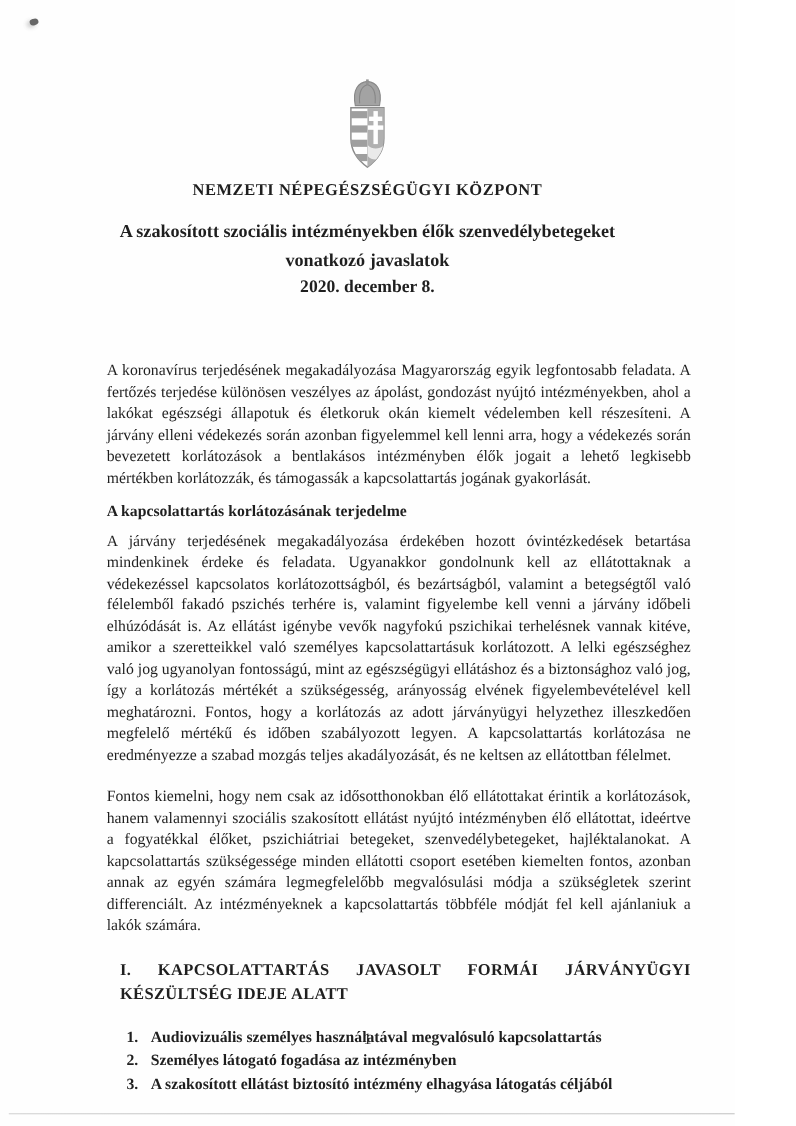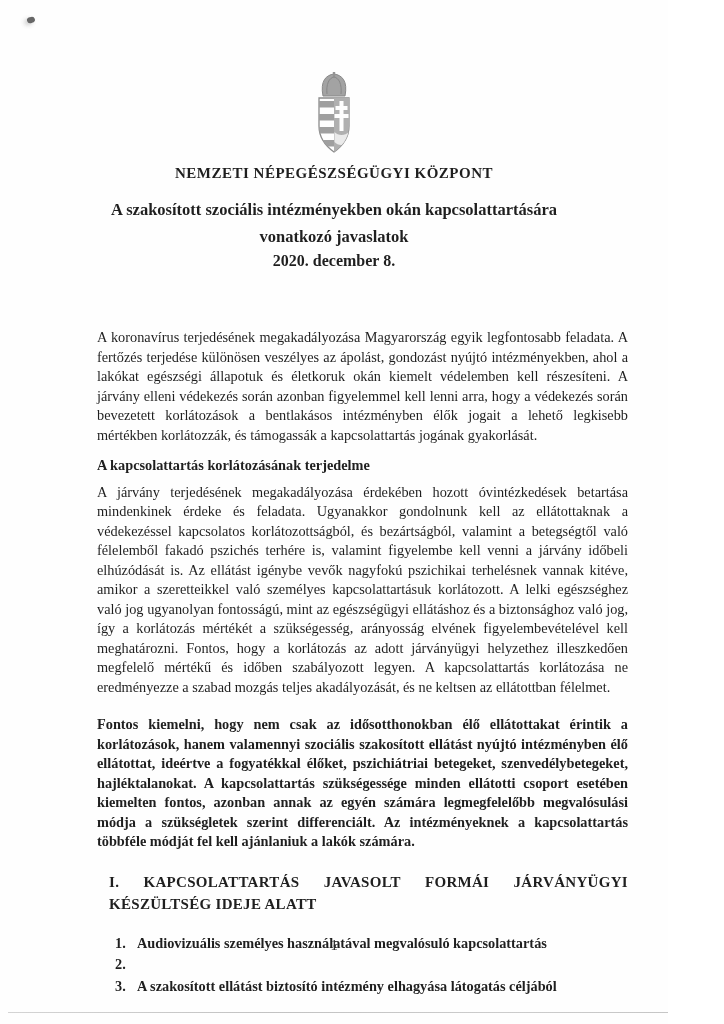--- a/index.html
+++ b/index.html
@@ -64,21 +64,21 @@
   }
   .body-col p { margin: 0; }
   .p-intro   { margin-bottom: 11px !important; }
   .subhead {
     font-weight: bold;
     font-size: 14.3px;
     margin: 0 0 7px 0;
     text-align: left;
   }
   .p-scope    { margin-bottom: 18px !important; }
-  .p-emphasis { font-weight: bold; margin-bottom: 19px !important; }
+  .p-emphasis { font-weight: normal; margin-bottom: 19px !important; }
   .section-heading {
     font-weight: bold;
     font-size: 15px;
     line-height: 22px;
     letter-spacing: 0.3px;
     text-align: justify;
     margin: 0 0 18px 12px;
   }
   .num-list { margin: 0 0 0 18px; }
   .num-item {
@@ -130,21 +130,21 @@
         <rect x="37.5" y="29" width="4" height="30" fill="#ffffff"></rect>
         <rect x="33.5" y="34" width="12" height="4" fill="#ffffff"></rect>
         <rect x="32.5" y="42" width="14" height="4" fill="#ffffff"></rect>
         <path d="M32.5 60 C36 64 43 64 47 60 L47 70 C42 74 36 74 32.5 70 Z" fill="#e8e8e8"></path>
       </g>
     </svg>
   </div>
 
   <div class="org-name">NEMZETI NÉPEGÉSZSÉGÜGYI KÖZPONT</div>
 
-  <h1 class="doc-title">A szakosított szociális intézményekben okán kapcsolattartására vonatkozó javaslatok</h1>
+  <h1 class="doc-title">A szakosított szociális intézményekben élők szenvedélybetegeket vonatkozó javaslatok</h1>
 
   <div class="doc-date">2020. december 8.</div>
 
   <div class="body-col">
     <p class="p-intro">A koronavírus terjedésének megakadályozása Magyarország egyik legfontosabb feladata. A fertőzés terjedése különösen veszélyes az ápolást, gondozást nyújtó intézményekben, ahol a lakókat egészségi állapotuk és életkoruk okán kiemelt védelemben kell részesíteni. A járvány elleni védekezés során azonban figyelemmel kell lenni arra, hogy a védekezés során bevezetett korlátozások a bentlakásos intézményben élők jogait a lehető legkisebb mértékben korlátozzák, és támogassák a kapcsolattartás jogának gyakorlását.</p>
 
     <h2 class="subhead">A kapcsolattartás korlátozásának terjedelme</h2>
 
     <p class="p-scope">A járvány terjedésének megakadályozása érdekében hozott óvintézkedések betartása mindenkinek érdeke és feladata. Ugyanakkor gondolnunk kell az ellátottaknak a védekezéssel kapcsolatos korlátozottságból, és bezártságból, valamint a betegségtől való félelemből fakadó pszichés terhére is, valamint figyelembe kell venni a járvány időbeli elhúzódását is. Az ellátást igénybe vevők nagyfokú pszichikai terhelésnek vannak kitéve, amikor a szeretteikkel való személyes kapcsolattartásuk korlátozott. A lelki egészséghez való jog ugyanolyan fontosságú, mint az egészségügyi ellátáshoz és a biztonsághoz való jog, így a korlátozás mértékét a szükségesség, arányosság elvének figyelembevételével kell meghatározni. Fontos, hogy a korlátozás az adott járványügyi helyzethez illeszkedően megfelelő mértékű és időben szabályozott legyen. A kapcsolattartás korlátozása ne eredményezze a szabad mozgás teljes akadályozását, és ne keltsen az ellátottban félelmet.</p>
 
@@ -152,20 +152,21 @@
 
     <h2 class="section-heading">I. KAPCSOLATTARTÁS JAVASOLT FORMÁI JÁRVÁNYÜGYI KÉSZÜLTSÉG IDEJE ALATT</h2>
 
     <div class="num-list">
       <div class="num-item">
         <span class="num">1.</span>
         <span class="txt">Audiovizuális személyes használatával megvalósuló kapcsolattartás</span>
       </div>
       <div class="num-item">
         <span class="num">2.</span>
+        <span class="txt">Személyes látogató fogadása az intézményben</span>
       </div>
       <div class="num-item">
         <span class="num">3.</span>
         <span class="txt">A szakosított ellátást biztosító intézmény elhagyása látogatás céljából</span>
       </div>
     </div>
   </div>
 
   <div class="page-number">1</div>
 

